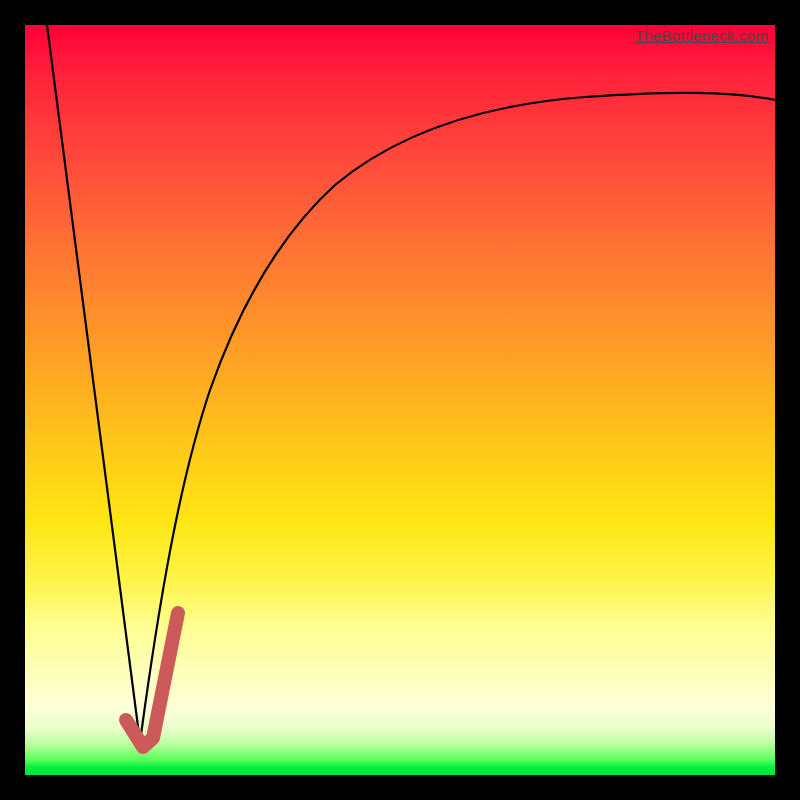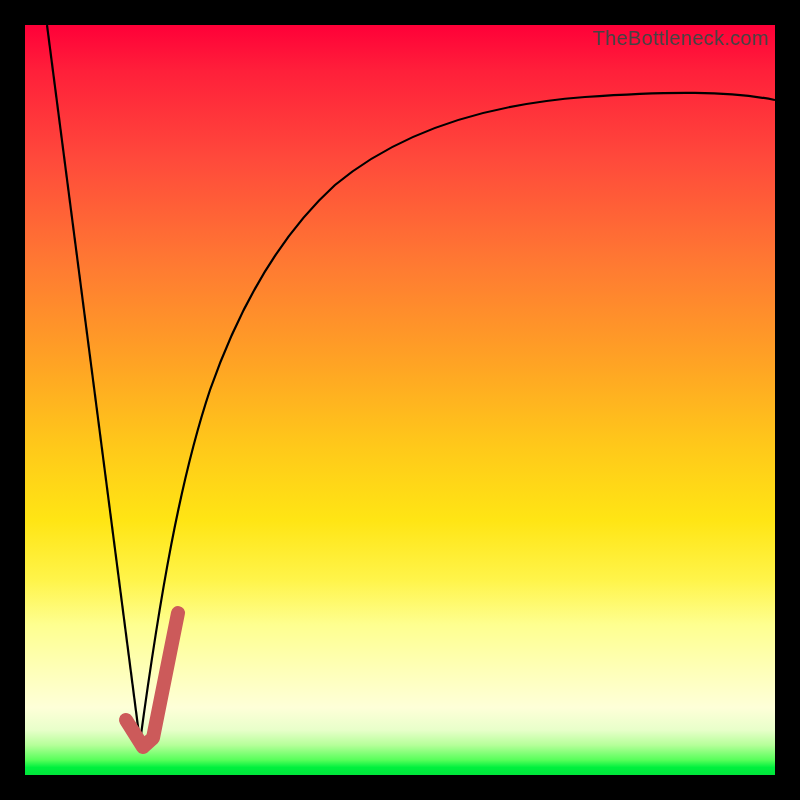--- a/index.html
+++ b/index.html
@@ -46,24 +46,25 @@
       #57ff5a 98%,
       #00f03e 99%,
       #00e53a 100%
     );
   }
   .watermark {
     position: absolute;
     top: 2px;
     right: 6px;
     color: #444;
-    font-size: 20px;
+    font-size: 15px;
     letter-spacing: 0.3px;
     font-weight: 500;
     user-select: none;
+    text-decoration: underline;
   }
   svg.curves {
     position: absolute;
     inset: 0;
     width: 750px;
     height: 750px;
   }
   .black-line {
     stroke: #000;
     stroke-width: 2.2;

